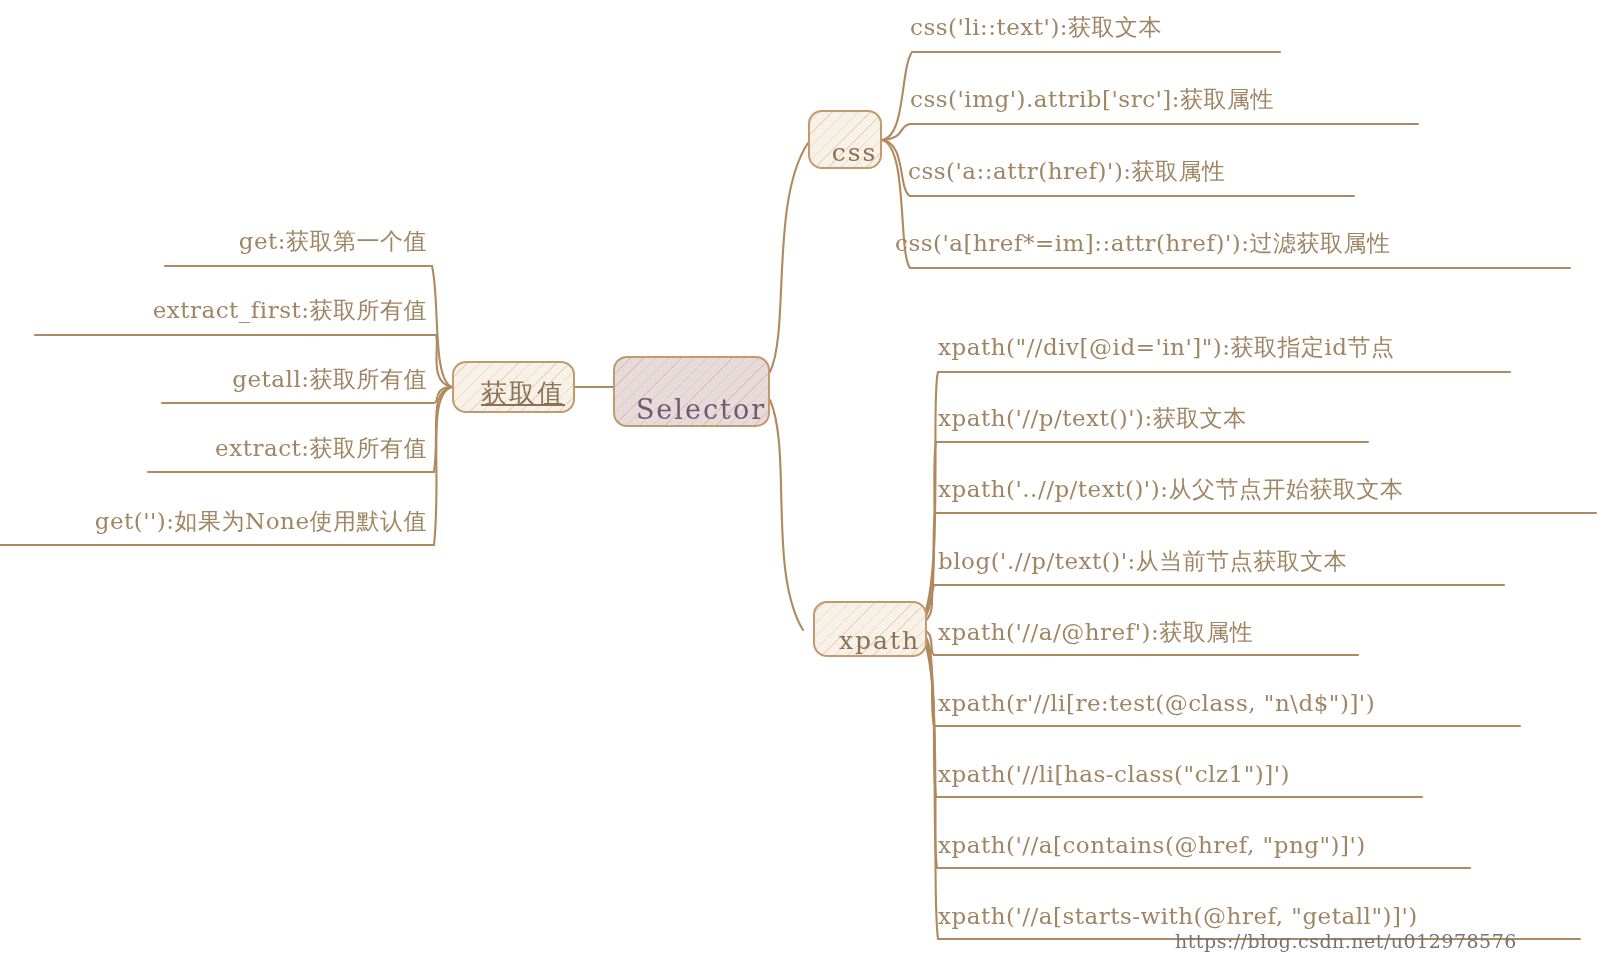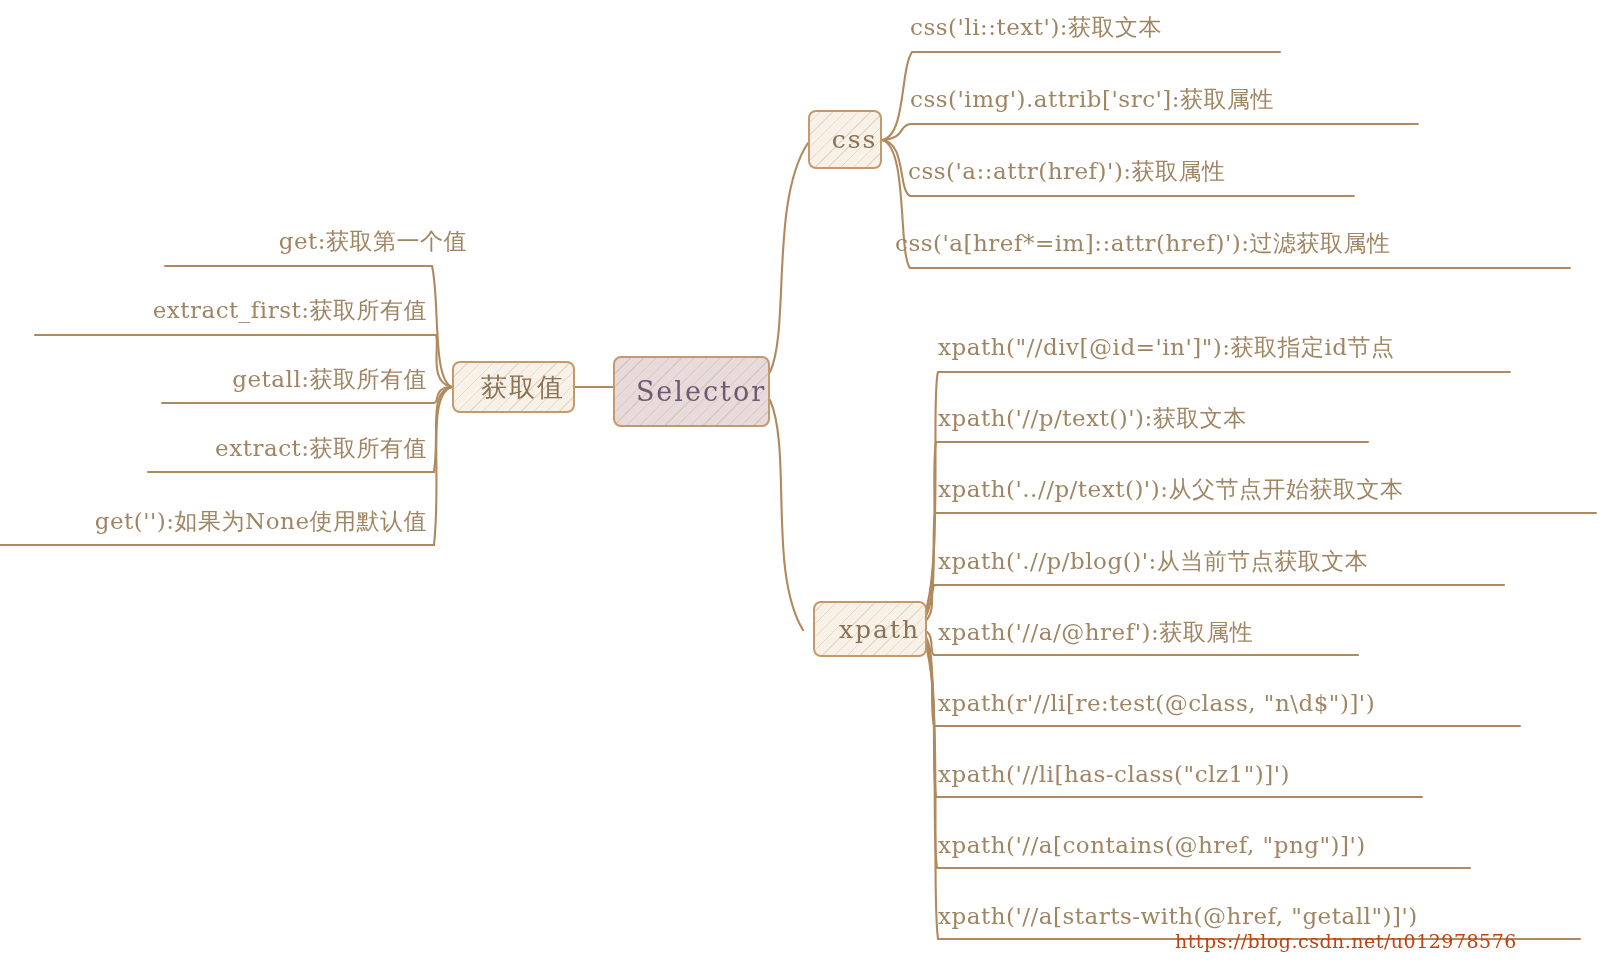--- a/index.html
+++ b/index.html
@@ -21,24 +21,24 @@
     width: 1602px;
     height: 969px;
     pointer-events: none;
   }
 
   
   .node {
     position: absolute;
     box-sizing: border-box;
     display: flex;
-    align-items: center;
+    align-items: flex-end;
     justify-content: center;
     border: 2px solid #c49a6c;
-    border-radius: 8px;
+    border-radius: 14px;
     color: #6b5a6e;
     white-space: nowrap;
     letter-spacing: 2px;
     padding-left: 19px;
   }
   .node.root {
     background-color: #e7dadb;
     background-image: repeating-linear-gradient(
         -45deg,
         rgba(196,154,108,0.30) 0px,
@@ -52,21 +52,21 @@
     background-color: #f7f1e8;
     background-image: repeating-linear-gradient(
         -45deg,
         rgba(196,154,108,0.28) 0px,
         rgba(196,154,108,0.28) 1px,
         rgba(0,0,0,0) 1px,
         rgba(0,0,0,0) 9px);
     color: #8a7256;
     font-size: 25px;
   }
-  .node.level1.cjk { color: #8a7256; }
+  .node.level1.cjk { color: #8a7256; text-decoration: underline; }
 
   #node-root      { left: 613px; top: 356px; width: 157px; height: 71px; }
   #node-getvalue  { left: 452px; top: 361px; width: 123px; height: 52px; font-size: 26px; }
   #node-css       { left: 808px; top: 110px; width: 74px; height: 59px; }
   #node-xpath     { left: 803px; top: 601px; width: 114px; height: 56px; margin-left: 10px; }
 
   
   .leaf {
     position: absolute;
     font-family: "DejaVu Serif", "Liberation Serif", serif;
@@ -78,21 +78,21 @@
   }
   .leaf.right { text-align: right; }
   .leaf.left  { text-align: right; }
 
   .watermark {
     position: absolute;
     left: 1175px;
     top: 930px;
     font-family: "DejaVu Serif", "Liberation Serif", serif;
     font-size: 19px;
-    color: #c2410c;
+    color: #737373;
     white-space: nowrap;
     letter-spacing: 0.5px;
   }
 </style>
 </head>
 <body>
 
 <div id="mindmap">
 
   <svg id="edges" viewBox="0 0 1602 969" xmlns="http://www.w3.org/2000/svg">
@@ -137,35 +137,35 @@
   </div>
 
   <div class="node level1" id="node-css">
     <span>css</span>
   </div>
 
   <div class="node level1" id="node-xpath">
     <span>xpath</span>
   </div>
 
-  <div class="leaf left" style="left:12px; top:230px; width:427px;padding-left:28px;">get:获取第一个值</div>
+  <div class="leaf left" style="left:0px; top:230px; width:427px;">get:获取第一个值</div>
   <div class="leaf left" style="left:0px; top:299px; width:427px;">extract_first:获取所有值</div>
   <div class="leaf left" style="left:0px; top:368px; width:427px;">getall:获取所有值</div>
   <div class="leaf left" style="left:0px; top:437px; width:427px;">extract:获取所有值</div>
   <div class="leaf left" style="left:0px; top:510px; width:427px;">get(''):如果为None使用默认值</div>
 
   <div class="leaf right" style="left:910px; top:16px;">css('li::text'):获取文本</div>
   <div class="leaf right" style="left:910px; top:88px;">css('img').attrib['src']:获取属性</div>
   <div class="leaf right" style="left:908px; top:160px;">css('a::attr(href)'):获取属性</div>
   <div class="leaf right" style="left:883px; top:232px;margin-left:12px;">css('a[href*=im]::attr(href)'):过滤获取属性</div>
 
   <div class="leaf right" style="left:938px; top:336px;">xpath("//div[@id='in']"):获取指定id节点</div>
   <div class="leaf right" style="left:938px; top:407px;">xpath('//p/text()'):获取文本</div>
   <div class="leaf right" style="left:938px; top:478px;">xpath('..//p/text()'):从父节点开始获取文本</div>
-  <div class="leaf right" style="left:938px; top:550px;">xpath('.//p/blog()':从当前节点获取文本</div>
+  <div class="leaf right" style="left:938px; top:550px;">blog('.//p/text()':从当前节点获取文本</div>
   <div class="leaf right" style="left:938px; top:621px;">xpath('//a/@href'):获取属性</div>
   <div class="leaf right" style="left:938px; top:692px;">xpath(r'//li[re:test(@class, "n\d$")]')</div>
   <div class="leaf right" style="left:938px; top:763px;">xpath('//li[has-class("clz1")]')</div>
   <div class="leaf right" style="left:938px; top:834px;">xpath('//a[contains(@href, "png")]')</div>
   <div class="leaf right" style="left:938px; top:905px;">xpath('//a[starts-with(@href, "getall")]')</div>
 
   <div class="watermark">https://blog.csdn.net/u012978576</div>
 
 </div>
 

